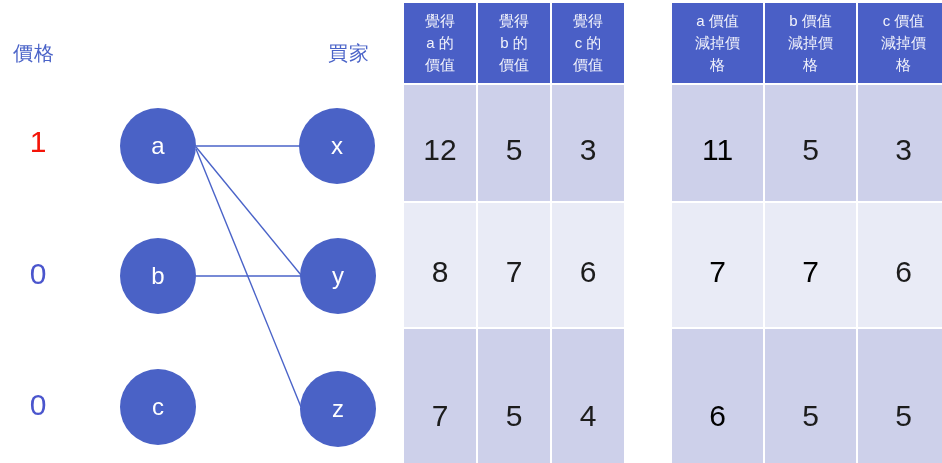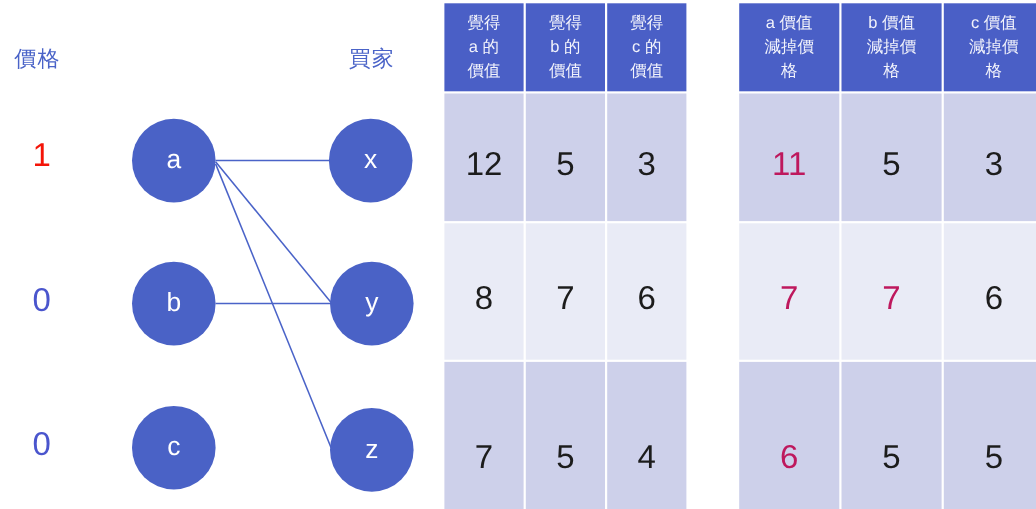--- a/index.html
+++ b/index.html
@@ -8,21 +8,21 @@
     font-family:"Liberation Sans","DejaVu Sans",sans-serif;
   }
   
   .graph{position:absolute;left:0;top:0;width:400px;height:415px;}
   .graph svg{position:absolute;left:0;top:0;}
   .col-label{
     position:absolute;color:#4a63c8;font-size:20px;letter-spacing:1px;white-space:nowrap;
   }
   .lbl-price{left:13px;top:40px;}
   .lbl-sellers{left:110px;top:40px;}
-  .lbl-buyers{left:317px;top:40px;}
+  .lbl-buyers{left:328px;top:40px;}
   .price{
     position:absolute;left:16px;width:44px;text-align:center;
     font-size:30px;line-height:30px;
   }
   .price[data-color="red"]{color:#f41408;}
   .price[data-color="blue"]{color:#4a55cd;}
   .price-a{top:127px;}
   .price-b{top:259px;}
   .price-c{top:390px;}
   .node{
@@ -46,21 +46,21 @@
     background:#4a5fc6;color:#f2f3fb;font-weight:normal;
     font-size:15px;line-height:1.45;white-space:pre-line;
     vertical-align:middle;text-align:center;height:80px;padding:0 2px;margin-top:29px;
   }
   table.vals.mid th, table.vals.mid td{width:68px;min-width:68px;max-width:68px;}
   table.vals.right th, table.vals.right td{width:87px;min-width:87px;max-width:87px;}
   table.vals td{
     text-align:center;vertical-align:middle;font-size:30px;color:#1c1c1c;
     padding:14px 0 0 0;
   }
-  table.vals td[data-color="red"]{color:#be185d;}
+  table.vals td[data-color="red"]{color:#000000;}
   tr.row-dark td{background:#cdd0ea;margin-top:24px;}
   tr.row-light td{background:#e9ebf6;}
   tr.r1 td{height:102px;}
   tr.r2 td{height:110px;}
   tr.r3 td{height:146px;}
 </style>
 </head>
 <body>
 
 <div class="canvas">

